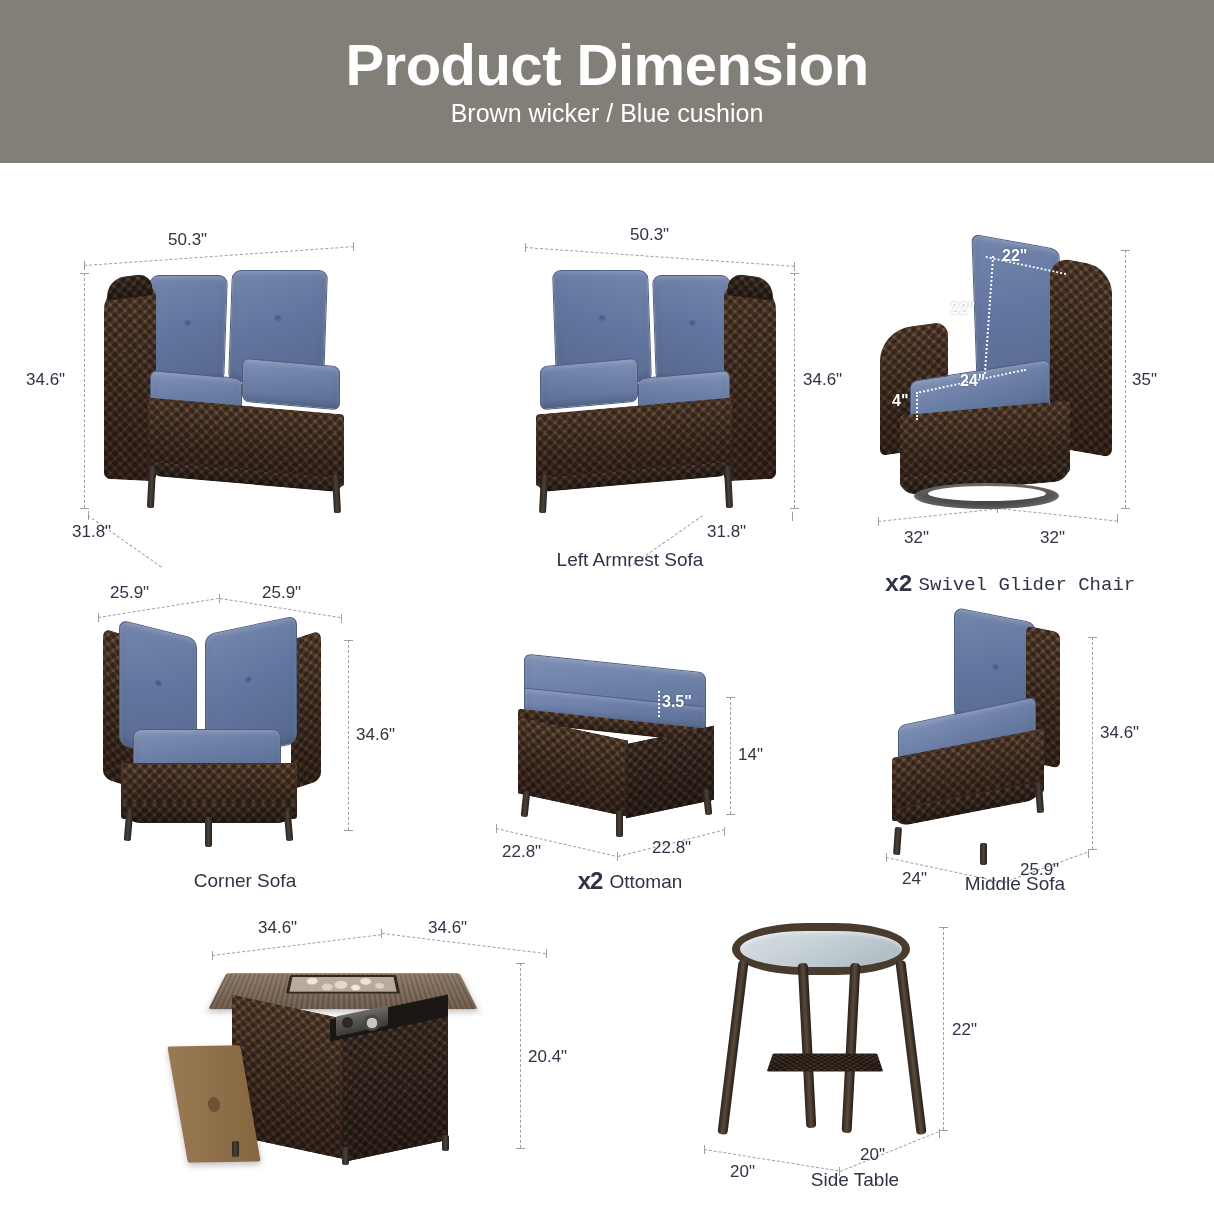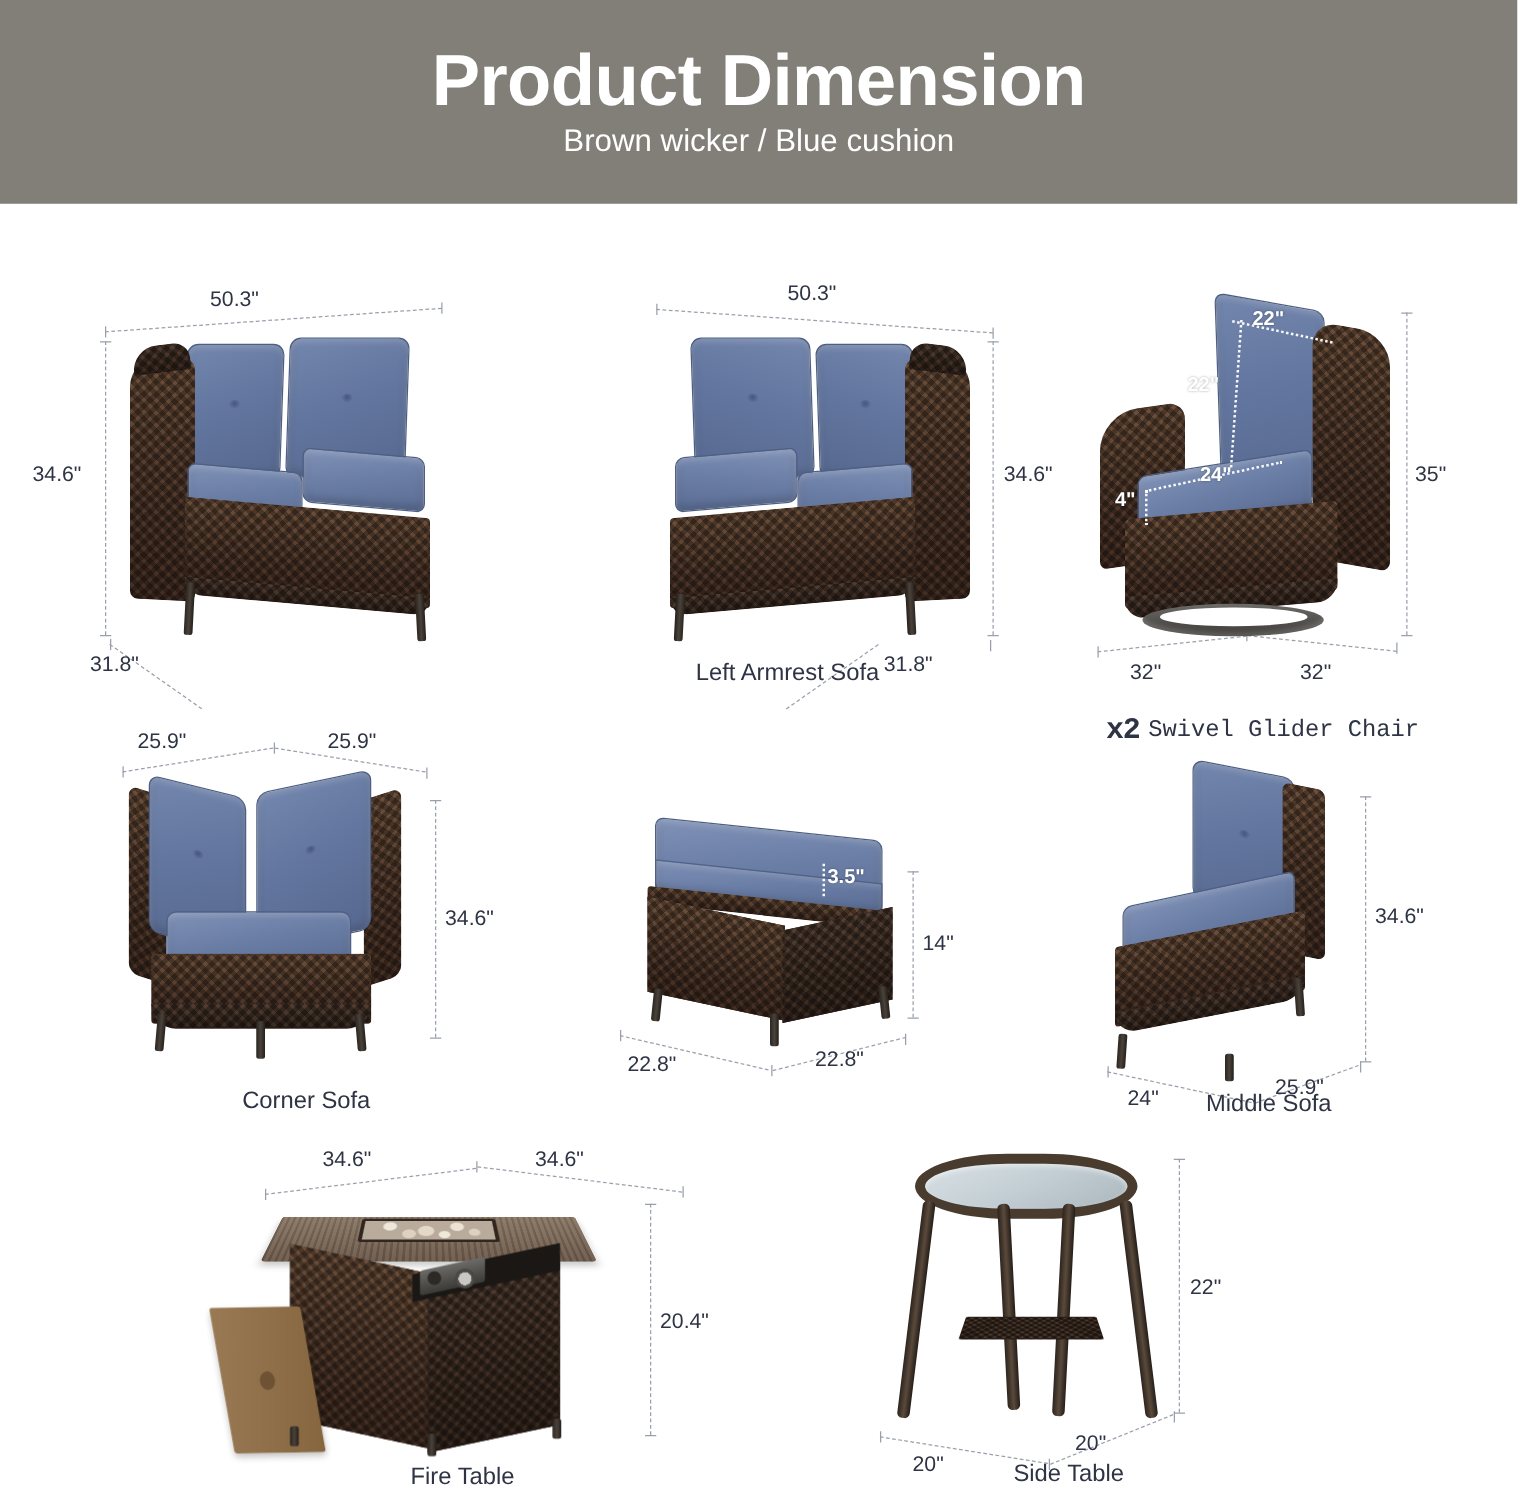--- a/index.html
+++ b/index.html
@@ -190,21 +190,21 @@
            border-radius:26px 10px 6px 6px; transform:skewY(3deg);"></div>
       <div class="wicker-dk" style="position:absolute;left:16px;top:6px;width:46px;height:22px;border-radius:22px 14px 2px 2px;transform:rotate(-7deg);"></div>
       <div class="cush seat" style="position:absolute;left:60px;top:104px;width:92px;height:44px;transform:skewY(5deg);"></div>
       <div class="cush seat" style="position:absolute;left:152px;top:92px;width:98px;height:44px;transform:skewY(5deg);"></div>
       <div class="wicker" style="position:absolute;left:58px;top:136px;width:196px;height:72px;border-radius:3px;transform:skewY(5deg);"></div>
       <div class="wicker-dk" style="position:absolute;left:58px;top:200px;width:196px;height:14px;transform:skewY(5deg);border-radius:0 0 40px 40px;"></div>
       <div class="leg" style="left:58px;top:196px;width:7px;height:42px;transform:rotate(3deg);"></div>
       <div class="leg" style="left:243px;top:205px;width:7px;height:38px;transform:rotate(-3deg);"></div>
     </div>
 
-    <div class="caption" style="top:303px;">
+    <div class="caption" style="top:324px;">
       <span class="nm">Left Armrest Sofa</span>
     </div>
   </div>
 
   <div class="cell" style="left:860px; top:225px; width:300px; height:360px;">
 
     <div class="dlv" style="left:265px; top:25px; height:258px;"></div>
     <span class="tick tickh" style="left:261px; top:25px;"></span>
     <span class="tick tickh" style="left:261px; top:283px;"></span>
     <div class="dim" style="left:272px; top:145px;">35"</div>
@@ -335,20 +335,23 @@
            transform:skewY(-12deg);"></div>
 
       <div class="leg" style="left:16px;top:128px;width:7px;height:26px;transform:rotate(6deg);"></div>
       <div class="leg" style="left:110px;top:148px;width:7px;height:26px;"></div>
       <div class="leg" style="left:198px;top:126px;width:7px;height:26px;transform:rotate(-6deg);"></div>
 
       <div class="wlv" style="left:152px;top:28px;height:26px;"></div>
       <div class="dim-white" style="left:156px; top:30px;">3.5"</div>
     </div>
 
+    <div class="caption" style="top:222px;">
+      <span class="qty">x2</span><span class="nm">Ottoman</span>
+    </div>
   </div>
 
   <div class="cell" style="left:870px; top:615px; width:290px; height:290px;">
 
     <div class="dlv" style="left:222px; top:22px; height:212px;"></div>
     <span class="tick tickh" style="left:218px; top:22px;"></span>
     <span class="tick tickh" style="left:218px; top:234px;"></span>
     <div class="dim" style="left:230px; top:108px;">34.6"</div>
 
     <div class="dl" style="left:16px; top:242px; width:118px; transform:rotate(12deg);"></div>
@@ -425,23 +428,20 @@
            transform:rotate(-10deg) skewY(9deg); border-radius:2px;
            box-shadow:0 3px 6px rgba(0,0,0,.25);"></div>
       <div style="position:absolute;left:28px;top:152px;width:12px;height:15px;border-radius:50%;
            background:#6d5233; transform:rotate(-10deg);"></div>
 
       <div class="leg" style="left:52px;top:196px;width:7px;height:16px;"></div>
       <div class="leg" style="left:162px;top:202px;width:7px;height:18px;"></div>
       <div class="leg" style="left:262px;top:190px;width:7px;height:16px;"></div>
     </div>
 
-    <div class="caption" style="top:256px;">
-      <span class="nm">Fire Table</span>
-    </div>
   </div>
 
   <div class="cell" style="left:690px; top:905px; width:330px; height:295px;">
 
     <div class="dlv" style="left:253px; top:22px; height:203px;"></div>
     <span class="tick tickh" style="left:249px; top:22px;"></span>
     <span class="tick tickh" style="left:249px; top:225px;"></span>
     <div class="dim" style="left:262px; top:115px;">22"</div>
 
     <div class="dl" style="left:14px; top:244px; width:136px; transform:rotate(9deg);"></div>

